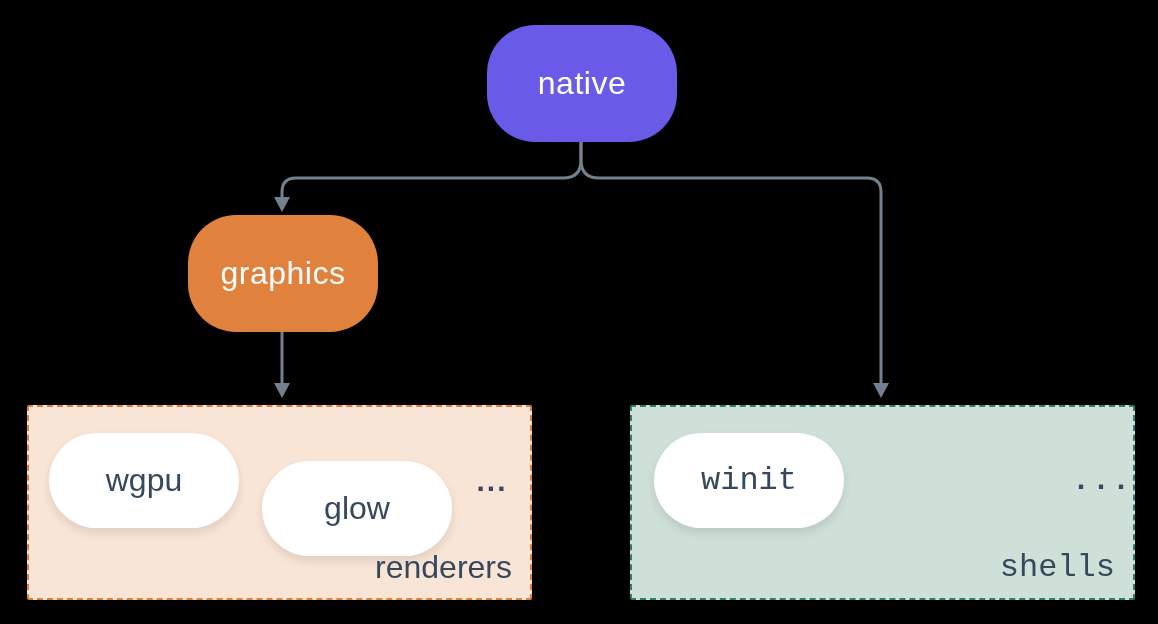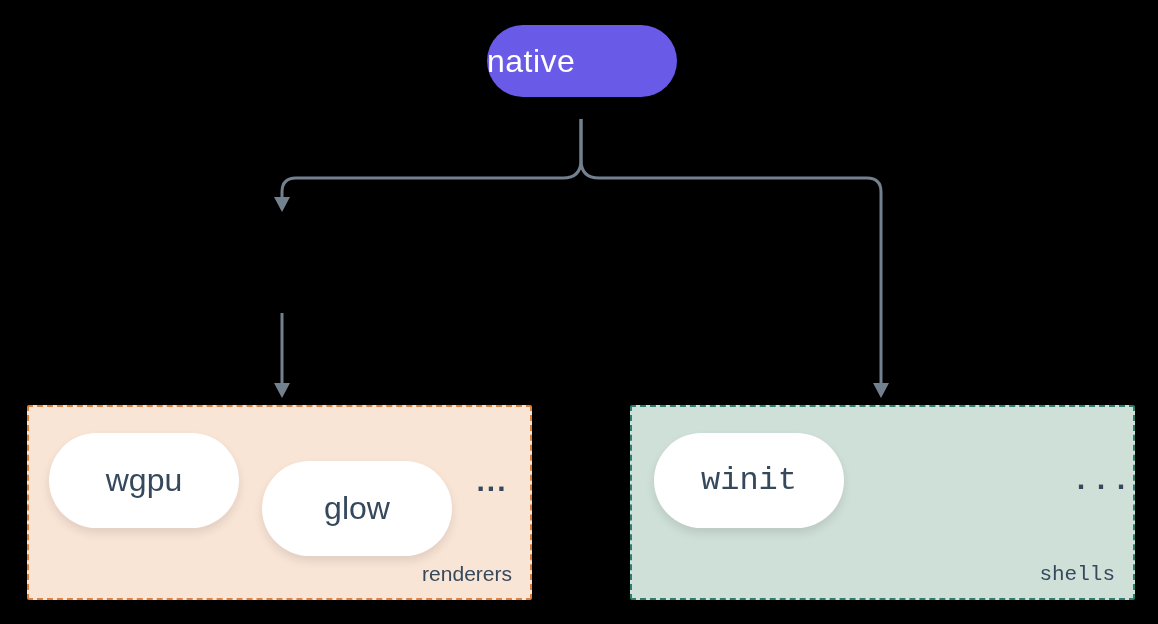--- a/index.html
+++ b/index.html
@@ -22,24 +22,25 @@
     stroke-width: 3;
     fill: none;
   }
   .connectors polygon {
     fill: #73808e;
     stroke: none;
   }
   .node {
     position: absolute;
     width: 190px;
-    height: 72px;
+    height: 117px;
     border-radius: 48px;
     display: flex;
     align-items: center;
+    justify-content: center;
     color: #ffffff;
     font-size: 32px;
     letter-spacing: 0.5px;
   }
   .node-native   { left: 487px; top: 25px;  background: #6a5ae8; }
   .node-graphics { left: 188px; top: 215px; background: #e0813d; }
   .group {
     position: absolute;
     top: 405px;
     width: 505px;
@@ -81,21 +82,21 @@
     font-weight: 700;
     letter-spacing: 2px;
     color: #36495c;
   }
   .group-renderers .ellipsis { left: 438px; }
   .group-shells    .ellipsis { left: 445px; }
   .group-label {
     position: absolute;
     right: 18px;
     bottom: 12px;
-    font-size: 21px;
+    font-size: 32px;
     color: #36495c;
   }
 </style>
 </head>
 <body>
 
 <div class="stage">
 
   <svg class="connectors" viewBox="0 0 1158 624" xmlns="http://www.w3.org/2000/svg">
 
@@ -106,20 +107,23 @@
     <polygon points="873,383 889,383 881,398"></polygon>
 
     <path d="M282,313 V384"></path>
     <polygon points="274,383 290,383 282,398"></polygon>
   </svg>
 
   <div class="node node-native">
     <span>native</span>
   </div>
 
+  <div class="node node-graphics">
+    <span>graphics</span>
+  </div>
 
   <div class="group group-renderers">
     <div class="pill pill-1">
       <span>wgpu</span>
     </div>
     <div class="pill pill-2">
       <span>glow</span>
     </div>
     <div class="ellipsis">...</div>
     <div class="group-label">renderers</div>

